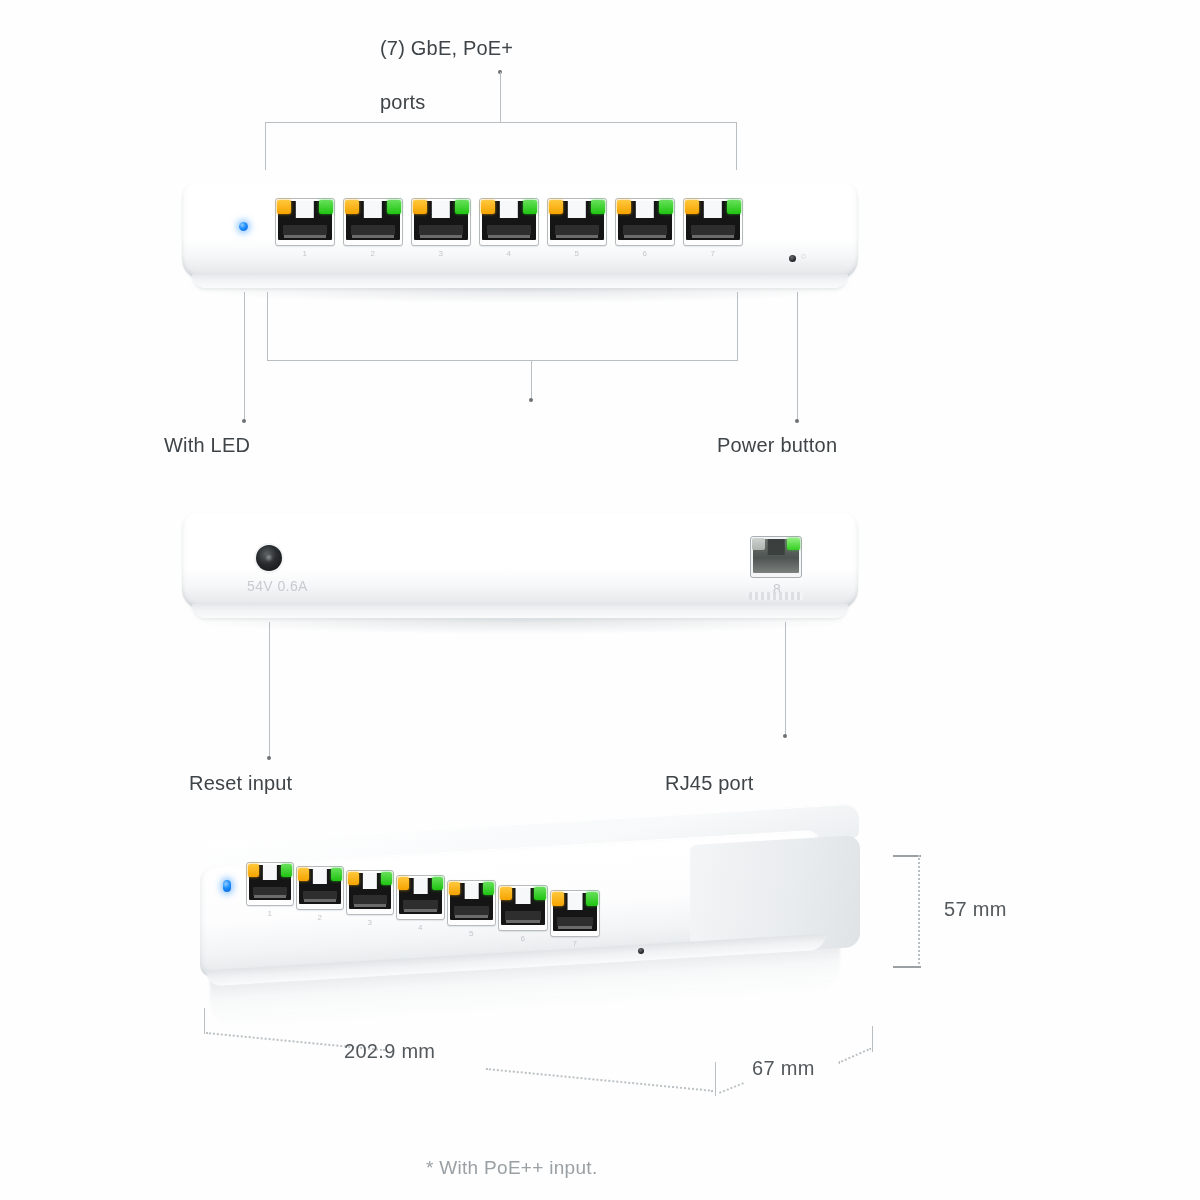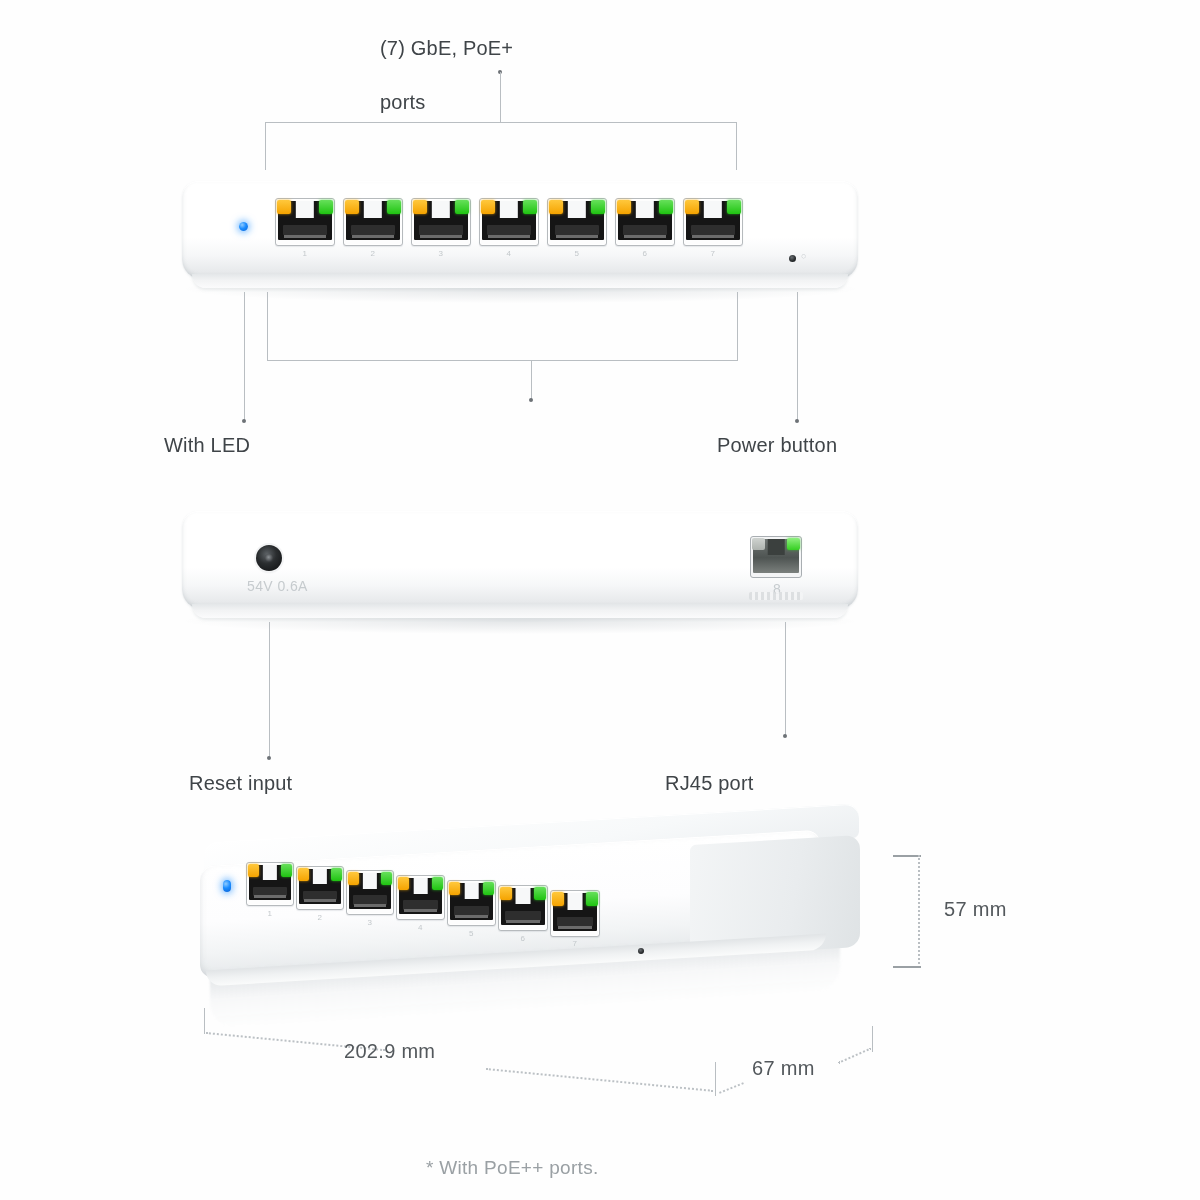--- a/index.html
+++ b/index.html
@@ -539,15 +539,15 @@
   <div class="dotline-d" style="left:206px; top:1032px; width:180px; transform: rotate(5.5deg);"></div>
   <div class="dim-label" style="left:344px; top:1040px;">202.9 mm</div>
   <div class="dotline-d" style="left:486px; top:1068px; width:228px; transform: rotate(5.5deg);"></div>
   <div class="cap-v" style="left:715px; top:1062px; height:34px;"></div>
 
   <div class="dotline-d" style="left:719px; top:1092px; width:26px; transform: rotate(-22deg);"></div>
   <div class="dim-label" style="left:752px; top:1057px;">67 mm</div>
   <div class="dotline-d" style="left:838px; top:1062px; width:36px; transform: rotate(-24deg);"></div>
   <div class="cap-v" style="left:872px; top:1026px; height:26px;"></div>
 
-  <div class="footnote" style="left:426px; top:1157px;">* With PoE++ ports.</div>
+  <div class="footnote" style="left:426px; top:1157px;">* With PoE++ input.</div>
 
 </div>
 
 </body></html>

